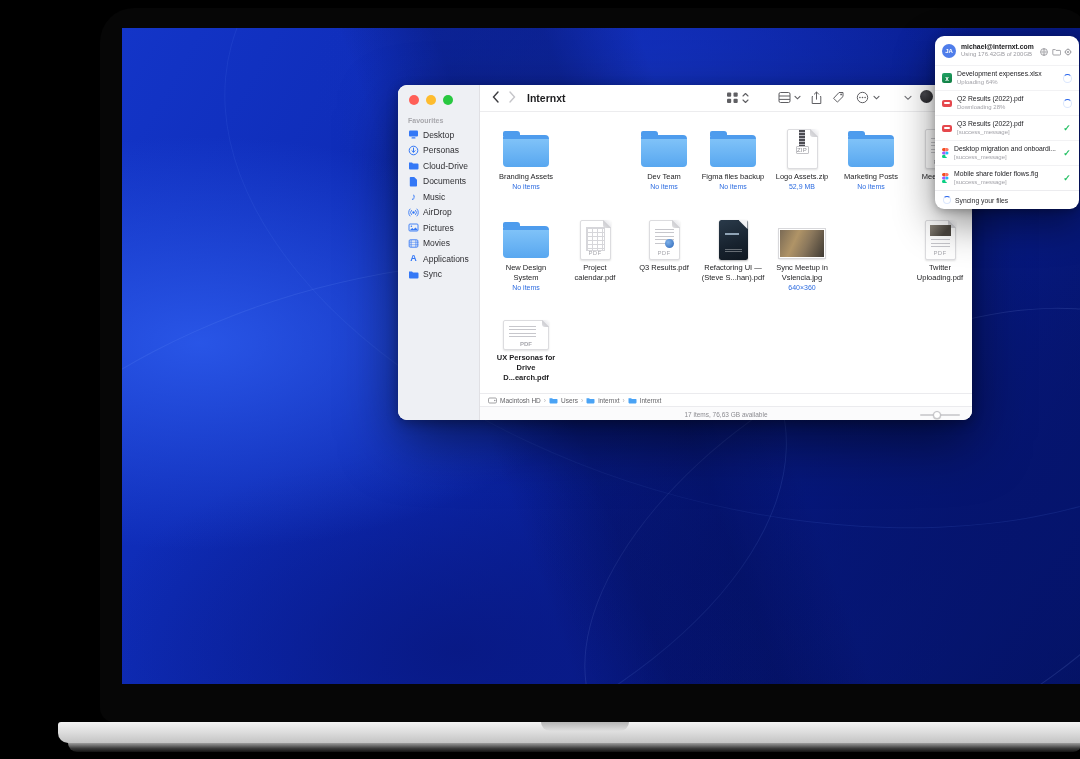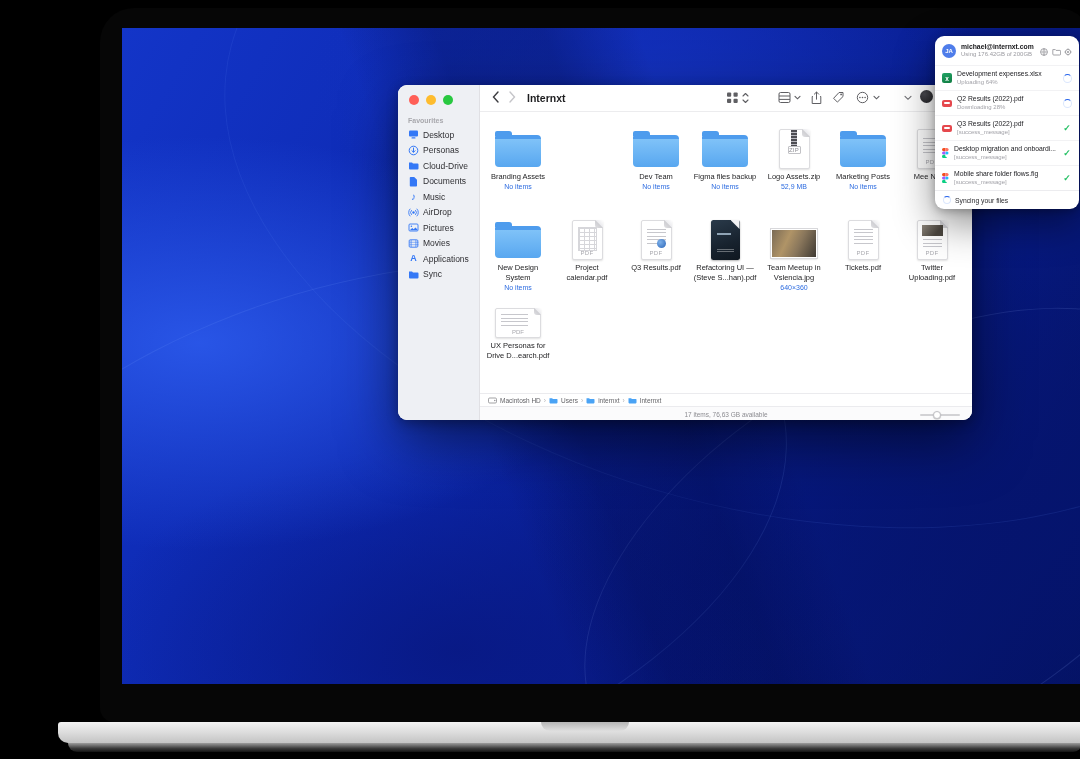--- a/index.html
+++ b/index.html
@@ -48,24 +48,24 @@
   .toolbar{height:27px;position:relative;border-bottom:1px solid #ececee;flex:0 0 27px;}
   .tbtn{position:absolute;top:6px;color:#5f5f63;}
   .nav-back{left:12px;color:#3c3c40;} .nav-fwd{left:29px;color:#c5c5c9;}
   .wtitle{position:absolute;left:47px;top:7px;font-size:10.5px;font-weight:700;color:#1d1d1f;}
   .tb-grid{left:246px;} .tb-ud{left:262px;top:7px;} .tb-group{left:298px;} .tb-gchev{left:314px;top:9px;}
   .tb-share{left:330px;} .tb-tag{left:352px;} .tb-more{left:376px;} .tb-mchev{left:393px;top:9px;}
   .tb-ochev{left:424px;top:9px;}
   .tb-avatar{left:440px;top:5px;width:13px;height:13px;border-radius:50%;
     background:radial-gradient(circle at 35% 30%,#4a4a50,#232327);}
 
-  .content{flex:1;position:relative;}
+  .content{flex:1;position:relative;margin-left:8px;}
   .fi{position:absolute;width:66px;text-align:center;}
   .c0{left:5px;}.c1{left:74px;}.c2{left:143px;}.c3{left:212px;}.c4{left:281px;}.c5{left:350px;}.c6{left:419px;}
-  .r0{top:15px;}.r1{top:106px;}.r2{top:184px;}
+  .r0{top:15px;}.r1{top:106px;}.r2{top:196px;font-weight:bold;}
   .icb{height:42px;display:flex;align-items:flex-end;justify-content:center;}
   .fname{margin-top:3px;font-size:7.5px;line-height:1.3;color:#1d1d1f;}
   .fmeta{margin-top:1px;font-size:7px;color:#2d6ce0;}
 
   
   .ic-folder{position:relative;width:46px;height:32px;margin-bottom:2px;border-radius:2px 4px 4px 4px;
     background:linear-gradient(180deg,#4e9ced 0%,#4e9ced 13%,#7fc2f8 13%,#58a7f0 100%);}
   .ic-folder::before{content:"";position:absolute;top:-4px;left:0;width:17px;height:5px;
     border-radius:2px 3px 0 0;background:#4e9ced;}
   
@@ -375,31 +375,22 @@
               <span class="dog"></span>
             </div>
           </div>
           <div class="fname">Refactoring UI — (Steve S...han).pdf</div>
           <div class="fmeta"></div>
         </div>
       <div class="fi c4 r1">
           <div class="icb">
             <div class="ph"></div>
           </div>
-          <div class="fname">Team Meetup in Vslencia.jpg</div>
+          <div class="fname">Sync Meetup in Vslencia.jpg</div>
           <div class="fmeta">640×360</div>
-        </div>
-      <div class="fi c5 r1">
-          <div class="icb">
-            <div class="pg">
-              <span class="ln"></span>
-            </div>
-          </div>
-          <div class="fname">Tickets.pdf</div>
-          <div class="fmeta"></div>
         </div>
       <div class="fi c6 r1">
           <div class="icb">
             <div class="pg imgv">
               <span class="im"></span>
               <span class="ln" style="top:18px;height:9px;"></span>
             </div>
           </div>
           <div class="fname">Twitter Uploading.pdf</div>
           <div class="fmeta"></div>

